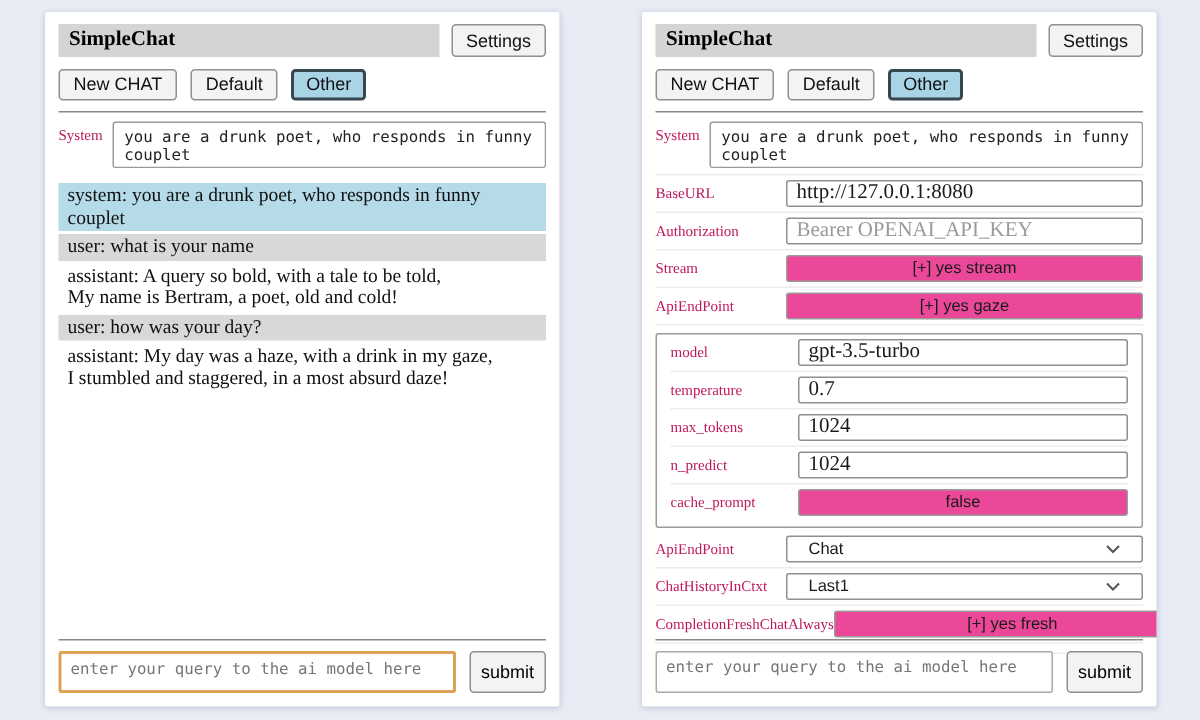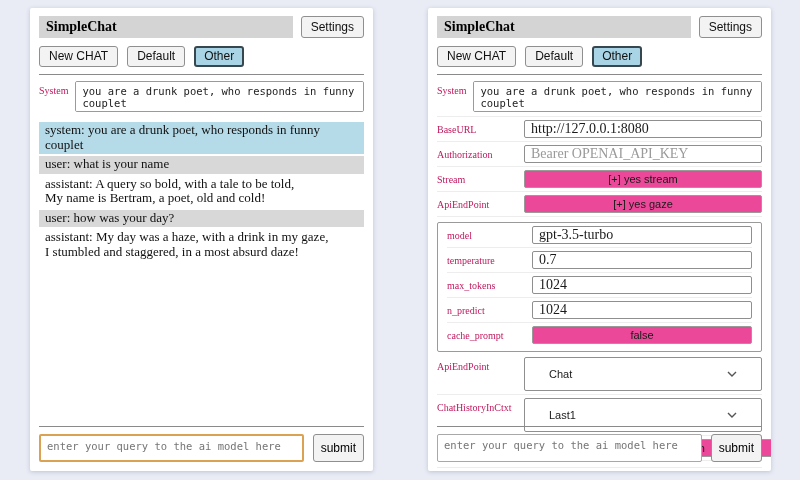--- a/index.html
+++ b/index.html
@@ -65,21 +65,21 @@
   }
   input.ctrl::placeholder { color:#9a9a9a; }
   button.ctrl {
     font-family:"Liberation Sans", sans-serif; font-size:11px; color:#1a1a1a;
     background:#ec4899; border:1px solid #9a9a9a; border-radius:2px; height:18px; cursor:pointer;
   }
   .fake-select {
     display:flex; justify-content:space-between; align-items:center;
     background:#fff; border:1px solid #8f8f8f; border-radius:2px;
     font-family:"Liberation Sans", sans-serif; font-size:11px; color:#1a1a1a;
-    padding:2px 24px; height:34px; cursor:pointer;
+    padding:2px 14px; height:18px; cursor:pointer;
   }
   fieldset.api-options {
     border:1px solid #9a9a9a; border-radius:2px; margin:5px 0 2px; padding:0 9px 4px;
   }
   fieldset.api-options legend { font-size:13px; padding:0 4px; margin-left:6px; }
   fieldset.api-options .setting-row:last-child { border-bottom:none; }
   fieldset.api-options .ctrl { width:220px; flex:0 0 220px; }
 
   
   .bottom-bar { position:absolute; left:9px; right:9px; bottom:9px; }

